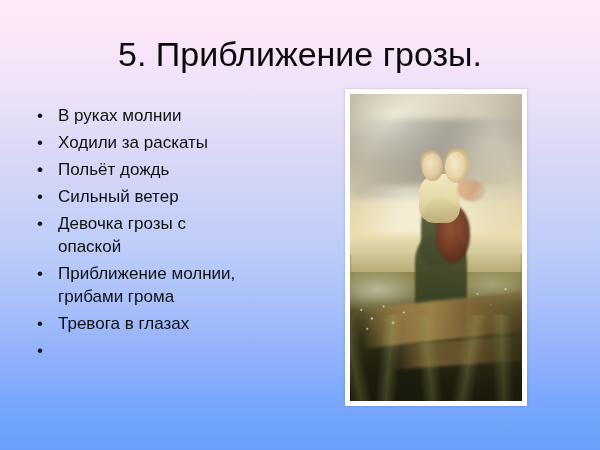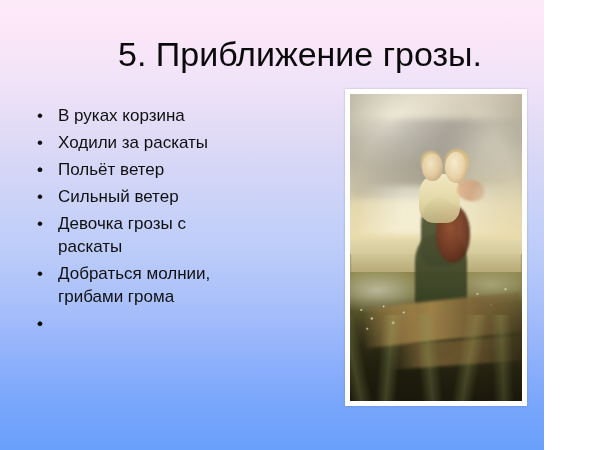--- a/index.html
+++ b/index.html
@@ -2,21 +2,21 @@
 <html><head>
 <meta charset="utf-8">
 <style>
   html, body {
     margin: 0;
     padding: 0;
     background: #ffffff;
   }
   #slide {
     position: relative;
-    width: 544px;
+    width: 600px;
     height: 450px;
     overflow: hidden;
     font-family: "Liberation Sans", sans-serif;
     background: linear-gradient(to bottom,
         #fdeaf9 0%,
         #fbe6f8 8%,
         #eee2f8 20%,
         #ddd9f6 32%,
         #ccd3f8 44%,
         #bcccf9 56%,
@@ -285,49 +285,50 @@
 </head>
 <body>
 
 <div id="slide">
 
   <div id="title">5. Приближение грозы.</div>
 
   <ul id="bullets">
     <li>
       <span class="dot">•</span>
-      <span class="txt">В руках корзина</span>
+      <span class="txt">В руках молнии</span>
     </li>
     <li>
       <span class="dot">•</span>
       <span class="txt">Ходили за раскаты</span>
     </li>
     <li>
       <span class="dot">•</span>
     </li>
     <li>
       <span class="dot">•</span>
-      <span class="txt">Польёт ветер</span>
+      <span class="txt">Польёт дождь</span>
     </li>
     <li>
       <span class="dot">•</span>
       <span class="txt">Сильный ветер</span>
     </li>
     <li>
       <span class="dot">•</span>
       <span class="txt">Девочка грозы с</span>
-      <span class="txt">раскаты</span>
-    </li>
-    <li>
-      <span class="dot">•</span>
-      <span class="txt">Добраться молнии,</span>
+      <span class="txt">опаской</span>
+    </li>
+    <li>
+      <span class="dot">•</span>
+      <span class="txt">Приближение молнии,</span>
       <span class="txt">грибами грома</span>
     </li>
     <li>
       <span class="dot">•</span>
+      <span class="txt">Тревога в глазах</span>
     </li>
     <li>
       <span class="dot">•</span>
     </li>
   </ul>
 
   <div id="picture-frame">
     <div id="painting">
       <div class="pl sky"></div>
       <div class="pl cloudband"></div>

